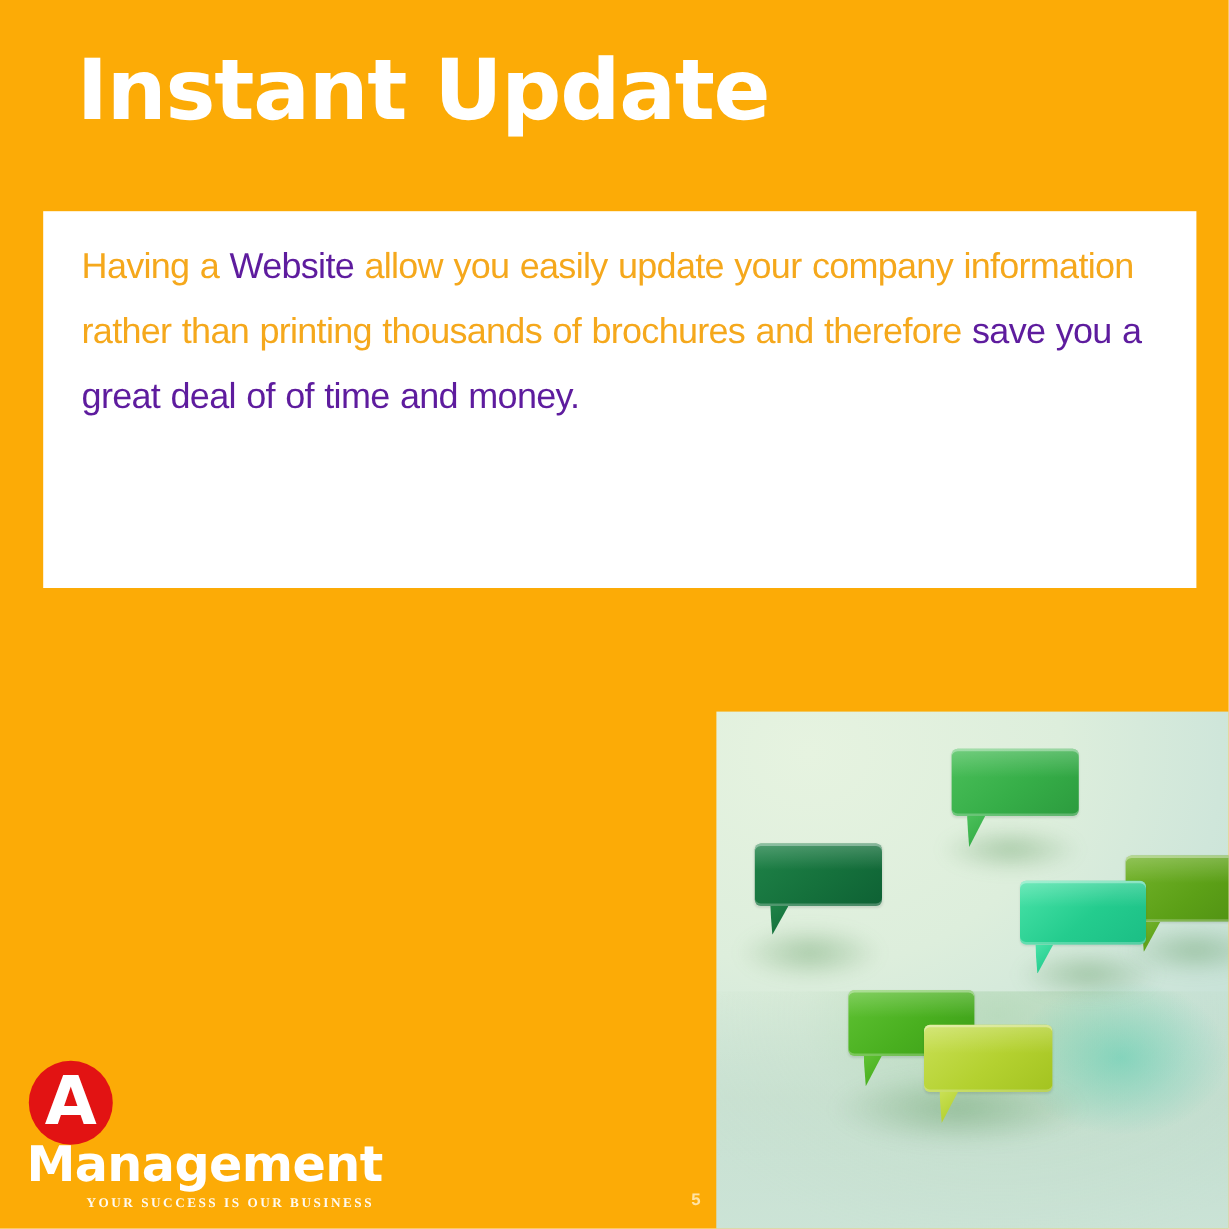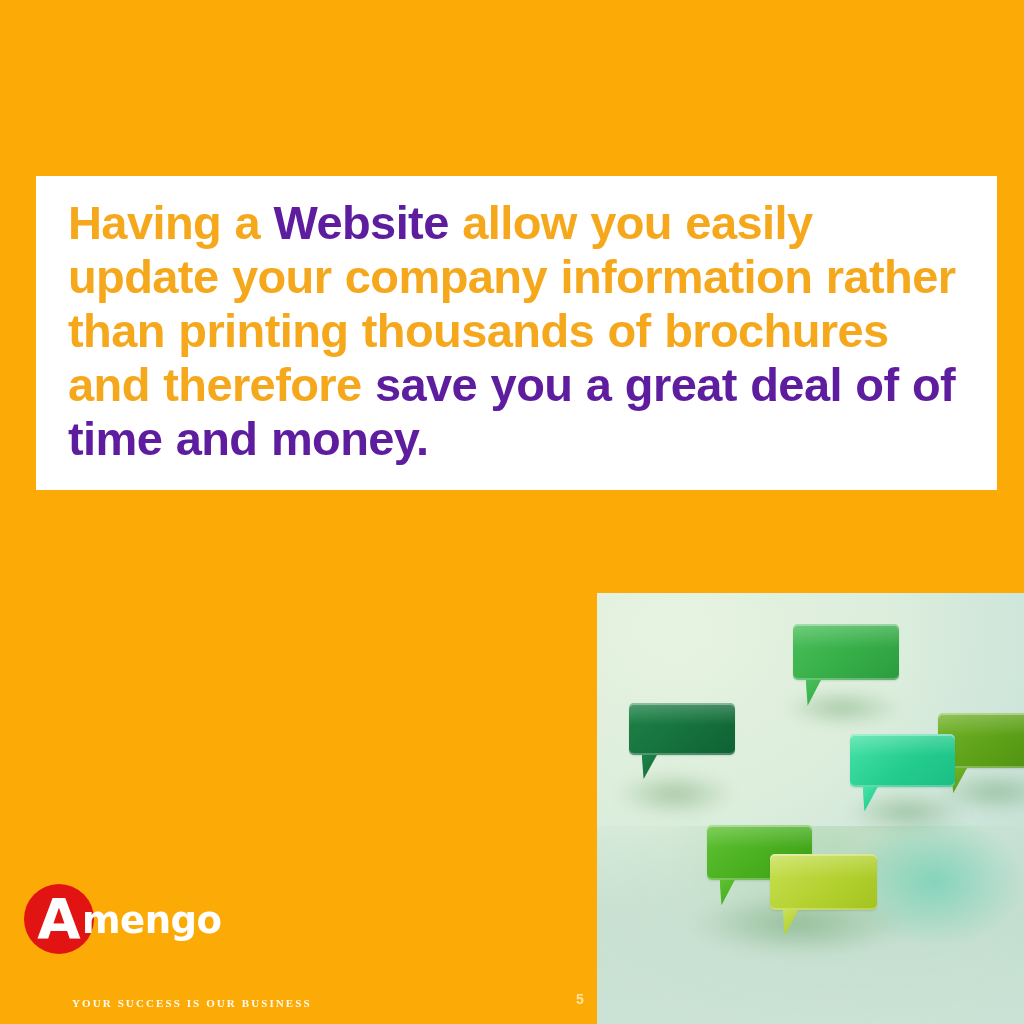--- a/index.html
+++ b/index.html
@@ -39,22 +39,22 @@
     height: 314px;
     background: #FFFFFF;
     box-sizing: border-box;
   }
   #body-text {
     position: absolute;
     left: 32px;
     top: 20px;
     width: 900px;
     font-family: "Liberation Sans", sans-serif;
-    font-size: 47px;
-    font-weight: bold;
+    font-size: 30px;
+    font-weight: normal;
     line-height: 54px;
     letter-spacing: -0.6px;
     color: #F5A81C;
     word-spacing: 1px;
   }
   #body-text .accent { color: #5E1C9E; }
 
   
   #bubble-panel {
     position: absolute;
@@ -219,20 +219,21 @@
     letter-spacing: 2.1px;
     white-space: nowrap;
     opacity: 0.95;
   }
 </style>
 </head>
 <body>
 
 <div id="slide">
 
+  <div id="slide-title">Instant Update</div>
 
   <div id="content-card">
     <div id="body-text">
       <span>Having a </span><span class="accent">Website</span><span> allow you easily</span>
       <span>update your company information</span>
       <span>rather than printing thousands of</span>
       <span>brochures and therefore </span><span class="accent">save you</span>
       <span class="accent">a great deal of of time and money.</span>
     </div>
   </div>
@@ -266,17 +267,17 @@
         <span class="sheen"></span>
       </div>
   </div>
 
   <div id="page-number">5</div>
 
   <div id="logo">
     <div id="logo-mark">
       <div id="logo-mark-letter">A</div>
     </div>
-    <div id="logo-wordmark-top">mengo</div>
+    <div id="logo-wordmark-bottom">Management</div>
     <div id="logo-tagline">YOUR SUCCESS IS OUR BUSINESS</div>
   </div>
 
 </div>
 
 </body></html>

